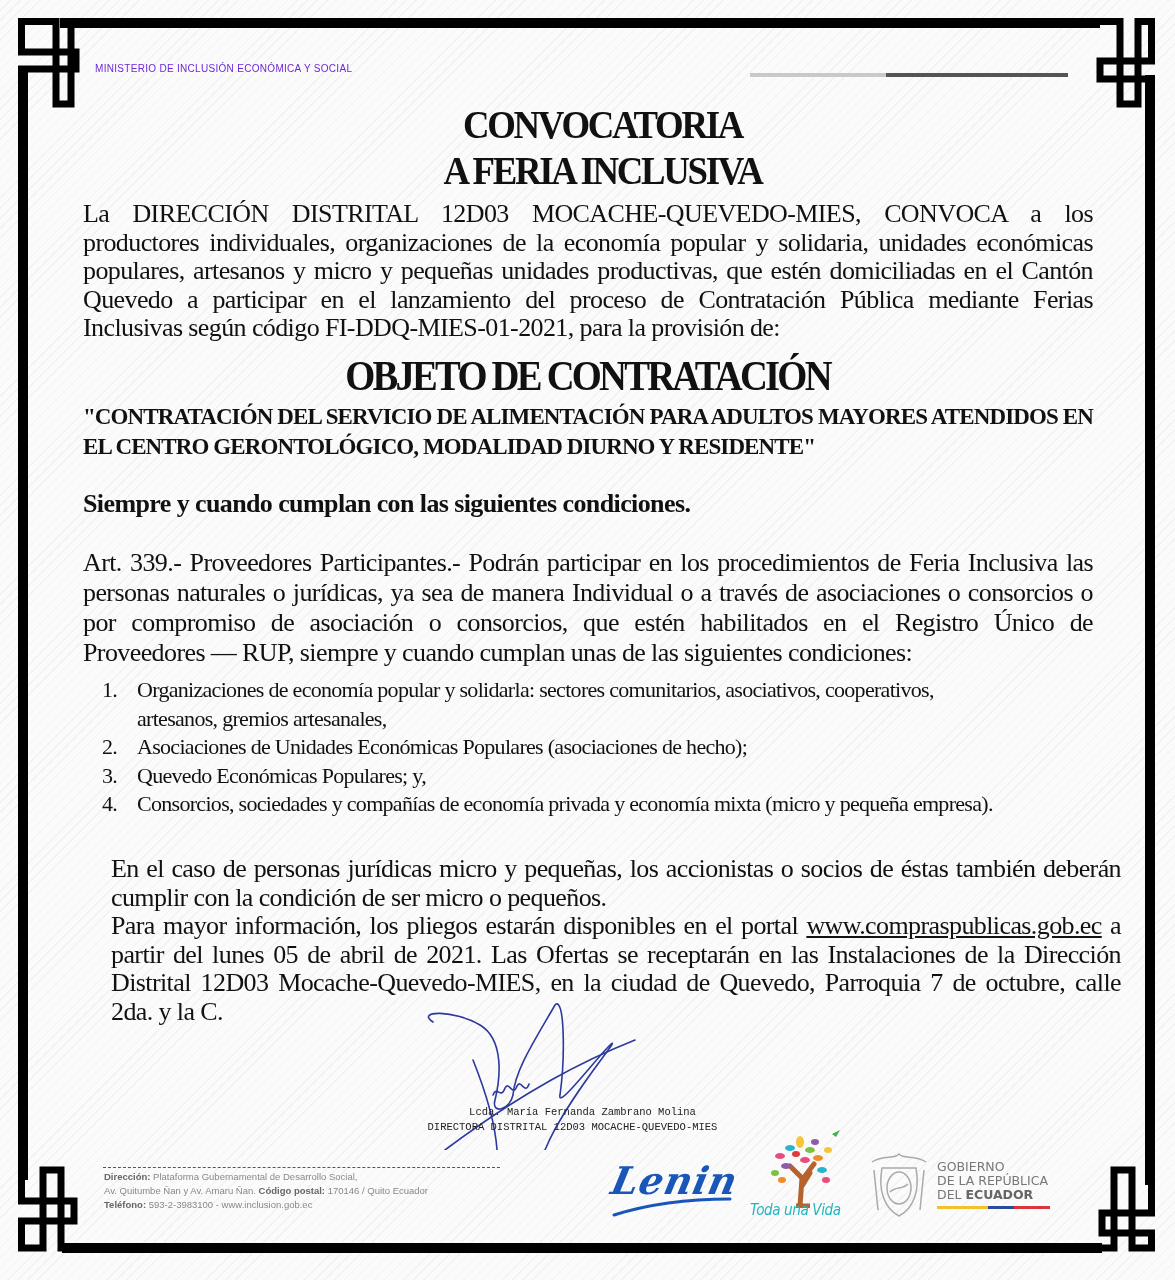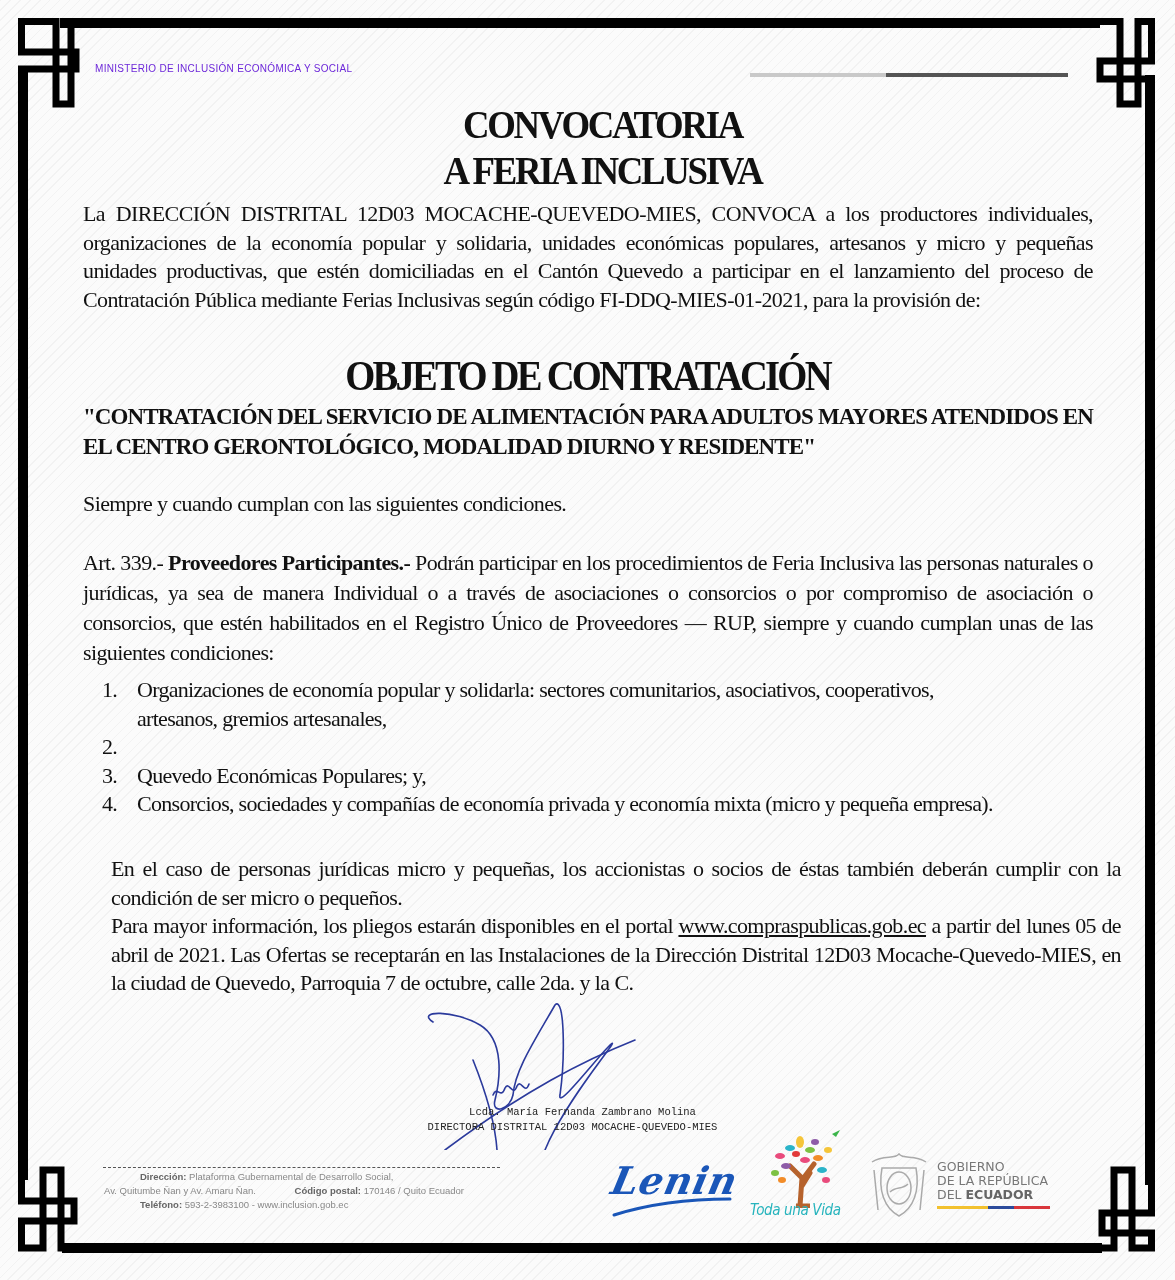--- a/index.html
+++ b/index.html
@@ -23,57 +23,57 @@
     .title {
       position: absolute; left: 0; width: 1175px; text-align: center;
       font-family: "Liberation Serif", serif; font-weight: bold;
       font-size: 40px; letter-spacing: -2.5px; line-height: 42px; color: #111;
       transform: scaleX(0.92);
     }
     .title.l1 { top: 104px; left: 15px; }
     .title.l2 { top: 150px; left: 15px; }
     .para {
       position: absolute; left: 83px; width: 1010px;
-      font-size: 22px; line-height: 28.5px; text-align: justify; color: #111;
+      font-size: 26px; line-height: 28.5px; text-align: justify; color: #111;
       letter-spacing: -0.6px;
     }
     .intro { top: 200px; }
     .objeto-title {
       position: absolute; top: 352px; left: 0; width: 1175px; text-align: center;
       font-weight: bold; font-size: 42px; letter-spacing: -3px; color: #111;
       transform: scaleX(0.92);
     }
     .objeto-desc {
       position: absolute; top: 402px; left: 83px; width: 1010px;
       font-weight: bold; font-size: 23px; line-height: 30px; letter-spacing: -0.9px;
       text-align: justify;
     }
-    .conditions-intro { top: 490px; }
+    .conditions-intro { top: 490px; font-weight: bold; }
     .art { top: 548px; line-height: 30px; }
-    .art b { font-weight: bold; }
+    .art b { font-weight: normal; }
     .list { position: absolute; top: 676px; left: 102px; width: 900px; font-size: 22px; line-height: 28.5px; letter-spacing: -0.7px; }
     .list-item { display: flex; }
     .list-num { width: 35px; flex: none; }
     .closing { top: 855px; margin-left: 28px; }
     .closing .link { text-decoration: underline; }
     .signer {
       position: absolute; left: 345px; width: 455px; text-align: center;
       font-family: Liberation Mono, monospace; font-size: 10.5px; color: #222;
     }
     .signer.name { top: 1106px; left: 355px; }
     .signer.role { top: 1121px; left: 345px; }
     .signature { position: absolute; left: 385px; top: 1000px; }
     .footer-dash {
       position: absolute; left: 103px; top: 1167px; width: 397px; border-top: 1.5px dashed #555;
     }
     .footer {
       position: absolute; left: 104px; top: 1170px; font-family: "Liberation Sans", sans-serif;
       font-size: 9.5px; line-height: 14px; color: #888;
     }
-    .footer b { color: #666; margin-left: 36px; }
+    .footer b { color: #666; }
     .lenin {
       position: absolute; left: 612px; top: 1158px; font-family: "DejaVu Serif", serif;
       font-style: italic; font-weight: bold; font-size: 38px; color: #1a56b8; letter-spacing: 1px;
       transform: skewX(-12deg);
     }
     .lenin-swoosh { position: absolute; left: 612px; top: 1195px; }
     .toda-text {
       position: absolute; left: 750px; top: 1200px; font-family: "DejaVu Sans", sans-serif;
       font-style: italic; font-size: 16px; color: #27b4bd; letter-spacing: -0.5px;
       transform: scaleX(0.85); transform-origin: left;
@@ -141,20 +141,21 @@
   <span>Podrán participar en los procedimientos de Feria Inclusiva las personas naturales o jurídicas, ya sea de manera Individual o a través de asociaciones o consorcios o por compromiso de asociación o consorcios, que estén habilitados en el Registro Único de Proveedores — RUP, siempre y cuando cumplan unas de las siguientes condiciones:</span>
 </div>
 
 <div class="list">
   <div class="list-item">
     <span class="list-num">1.</span>
     <span>Organizaciones de economía popular y solidarla: sectores comunitarios, asociativos, cooperativos, artesanos, gremios artesanales,</span>
   </div>
   <div class="list-item">
     <span class="list-num">2.</span>
+    <span>Asociaciones de Unidades Económicas Populares (asociaciones de hecho);</span>
   </div>
   <div class="list-item">
     <span class="list-num">3.</span>
     <span>Quevedo Económicas Populares; y,</span>
   </div>
   <div class="list-item">
     <span class="list-num">4.</span>
     <span>Consorcios, sociedades y compañías de economía privada y economía mixta (micro y pequeña empresa).</span>
   </div>
 </div>

